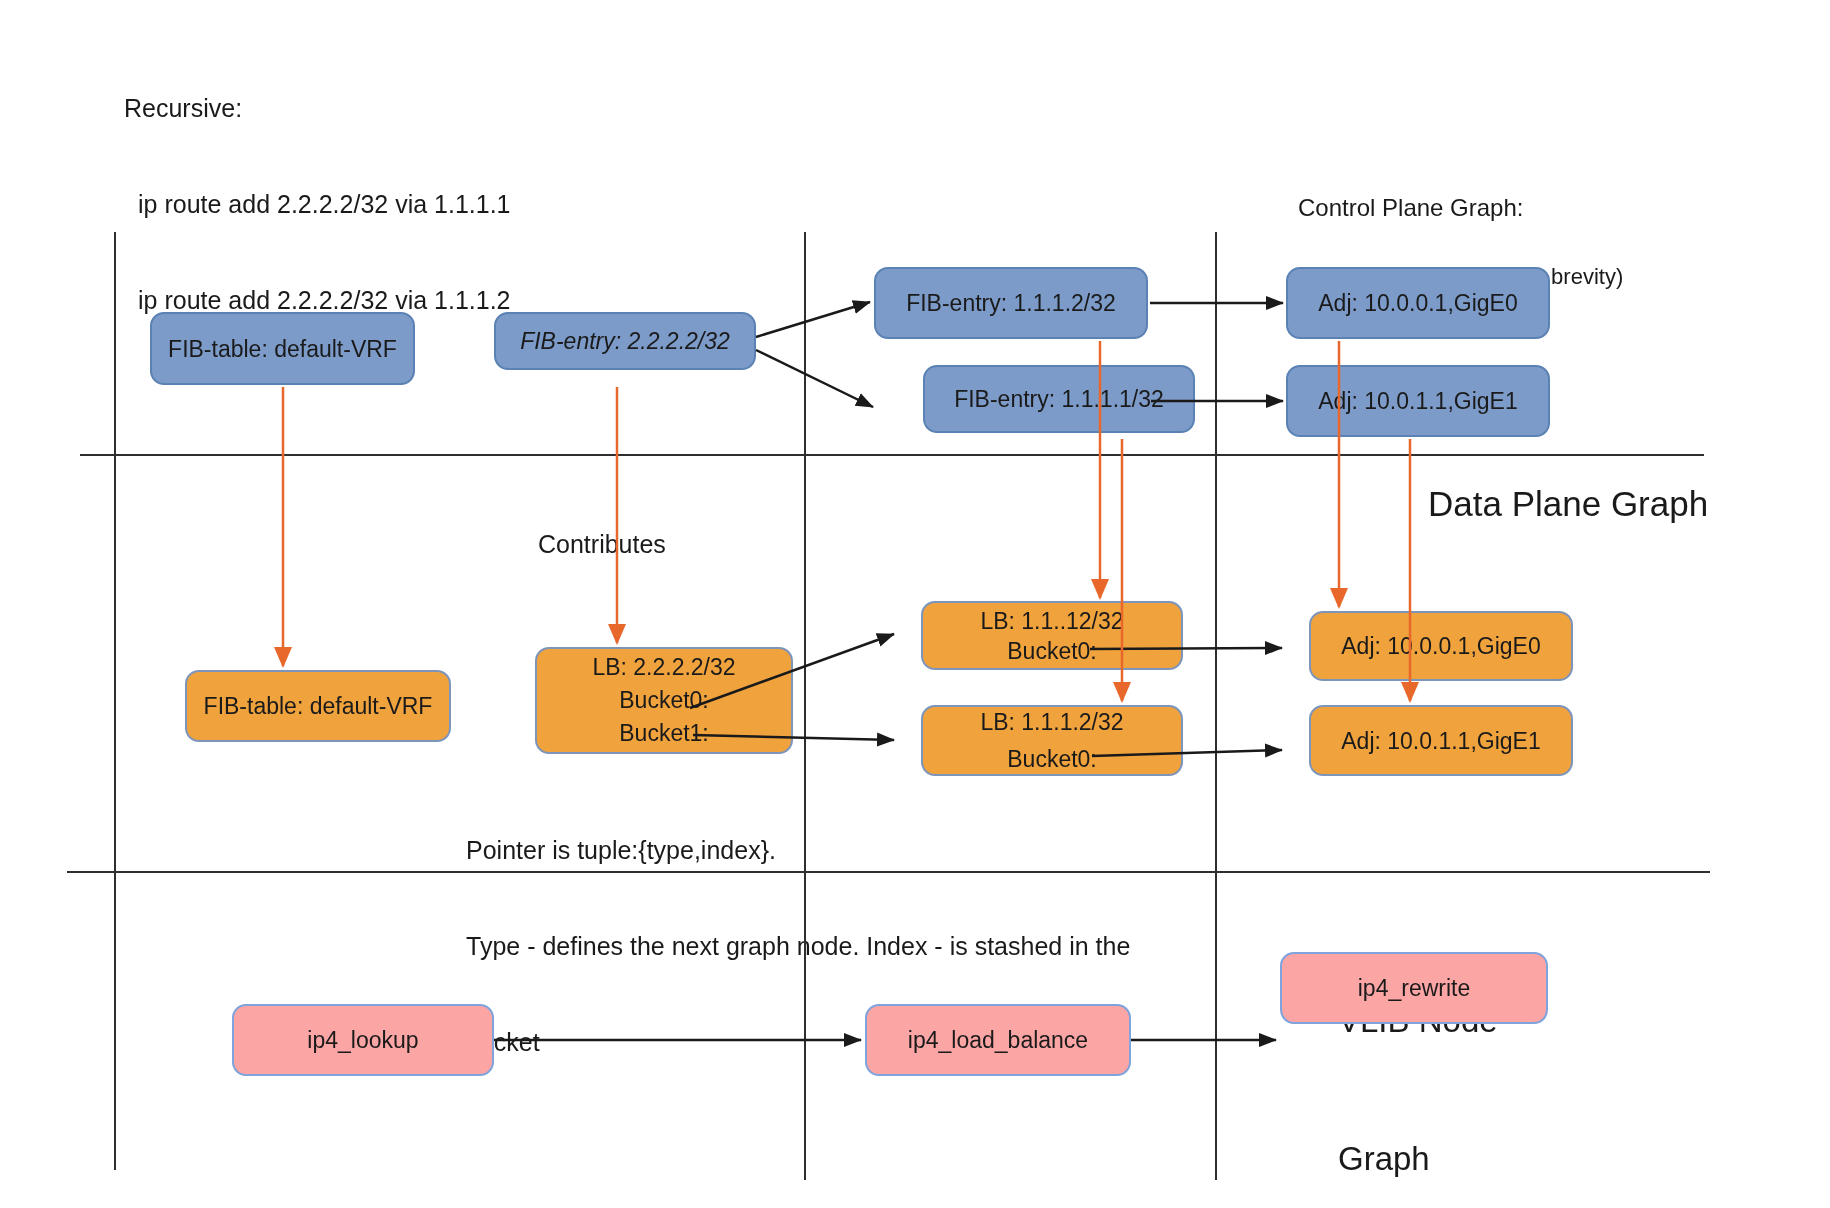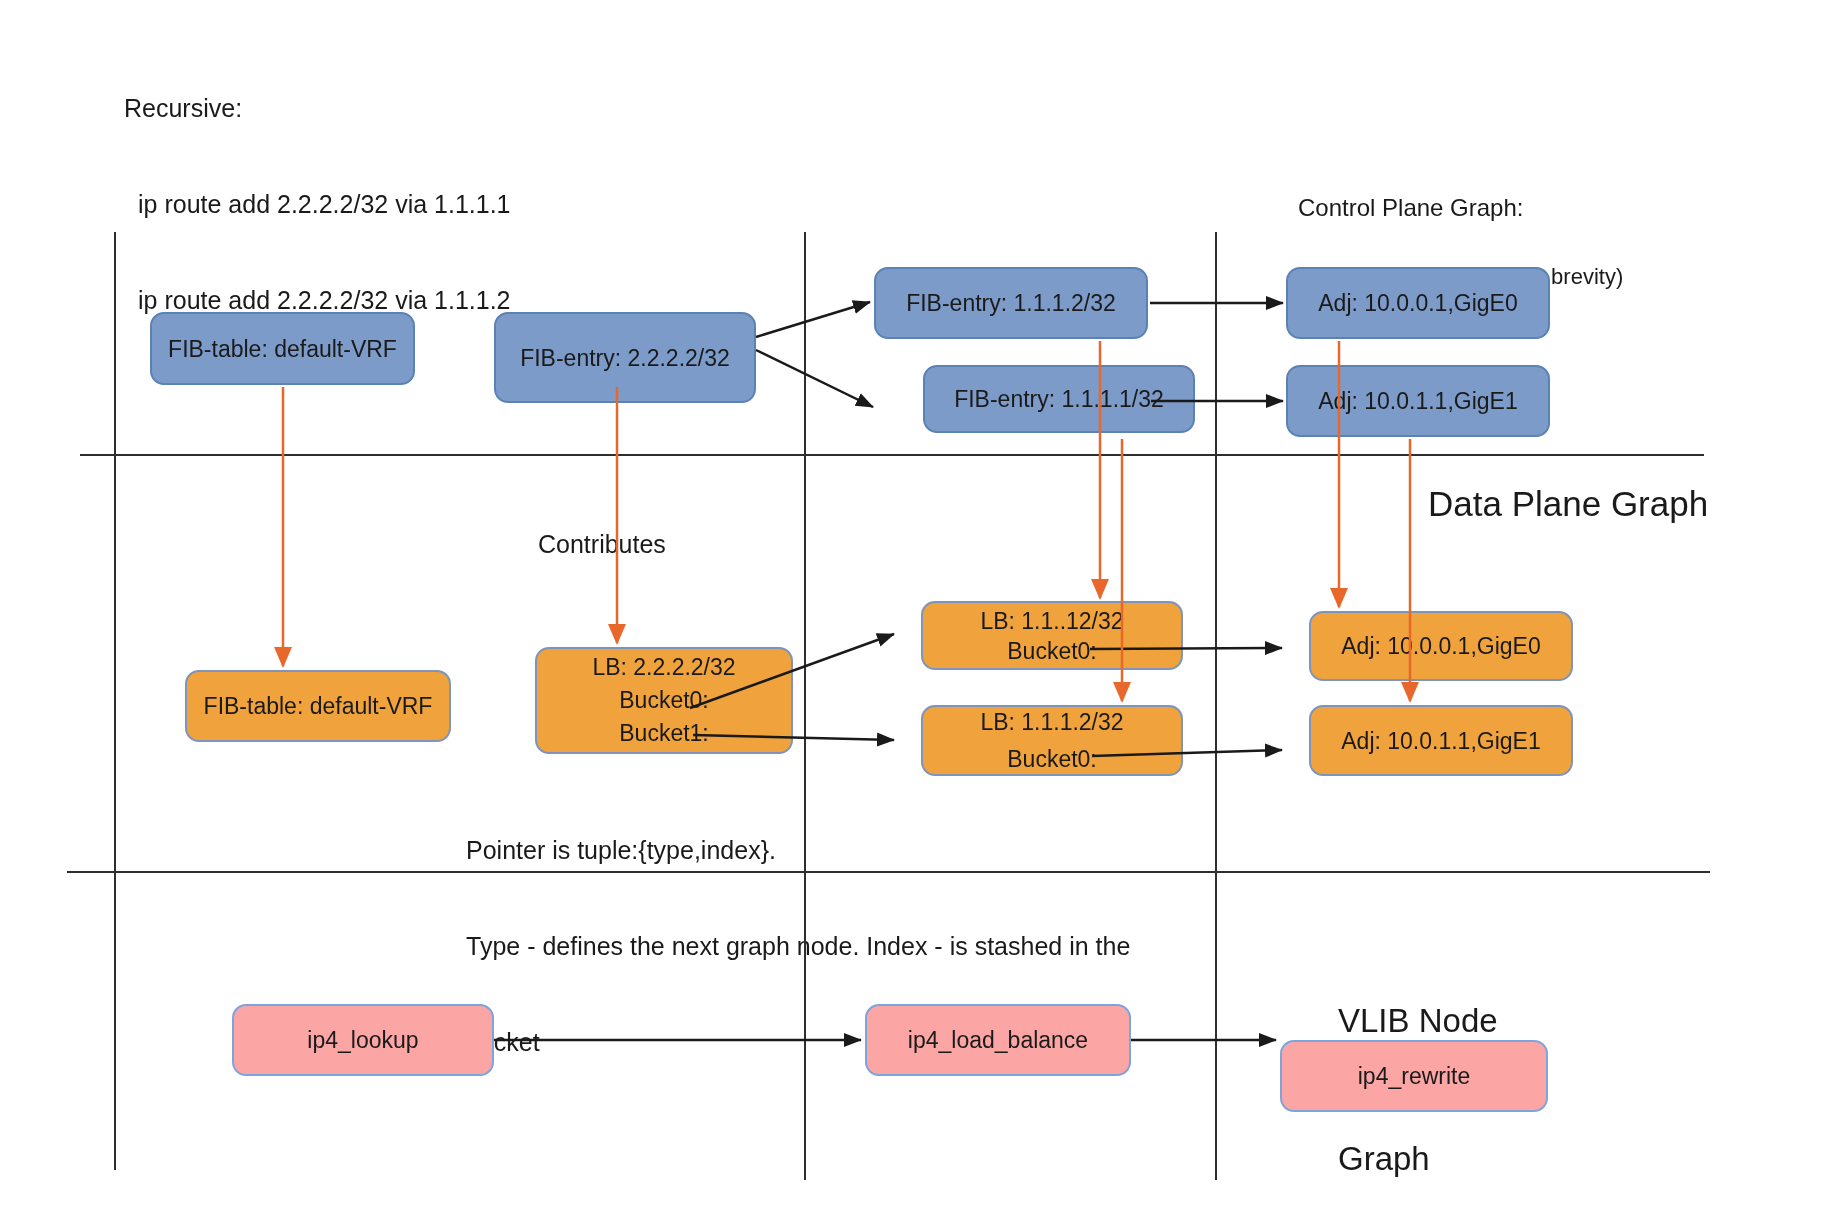--- a/index.html
+++ b/index.html
@@ -52,21 +52,21 @@
   </div>
 
   <div class="txt vlib-title">
     <div>VLIB Node</div>
     <div>Graph</div>
   </div>
 
   <div class="node blue" style="left:150px;top:312px;width:265px;height:73px;">
     <span>FIB-table: default-VRF</span>
   </div>
-  <div class="node blue" style="left:494px;top:312px;width:262px;height:91px;">
+  <div class="node blue" style="left:494px;top:312px;width:262px;height:58px;font-style:italic;">
     <span>FIB-entry: 2.2.2.2/32</span>
   </div>
   <div class="node blue" style="left:874px;top:267px;width:274px;height:72px;">
     <span>FIB-entry: 1.1.1.2/32</span>
   </div>
   <div class="node blue" style="left:923px;top:365px;width:272px;height:68px;">
     <span>FIB-entry: 1.1.1.1/32</span>
   </div>
   <div class="node blue" style="left:1286px;top:267px;width:264px;height:72px;">
     <span>Adj: 10.0.0.1,GigE0</span>
@@ -97,21 +97,21 @@
   <div class="node orange" style="left:1286px;top:705px;width:264px;height:71px;">
     <span>Adj: 10.0.1.1,GigE1</span>
   </div>
 
   <div class="node green" style="left:232px;top:1004px;width:262px;height:72px;">
     <span>ip4_lookup</span>
   </div>
   <div class="node green" style="left:865px;top:1004px;width:266px;height:72px;">
     <span>ip4_load_balance</span>
   </div>
-  <div class="node green" style="left:1280px;top:1040px;width:268px;height:72px;">
+  <div class="node green" style="left:1280px;top:952px;width:268px;height:72px;">
     <span>ip4_rewrite</span>
   </div>
 
   <svg class="wires" width="1830" height="1208" viewBox="0 0 1830 1208">
     <defs>
       <marker id="ah-black" markerUnits="userSpaceOnUse" markerWidth="20" markerHeight="16" refX="17" refY="8" orient="auto">
         <polygon points="0,1 18,8 0,15" fill="#1a1a1a"></polygon>
       </marker>
       <marker id="ah-orange" markerUnits="userSpaceOnUse" markerWidth="24" markerHeight="20" refX="19" refY="10" orient="auto">
         <polygon points="0,1 21,10 0,19" fill="#E8682C"></polygon>

